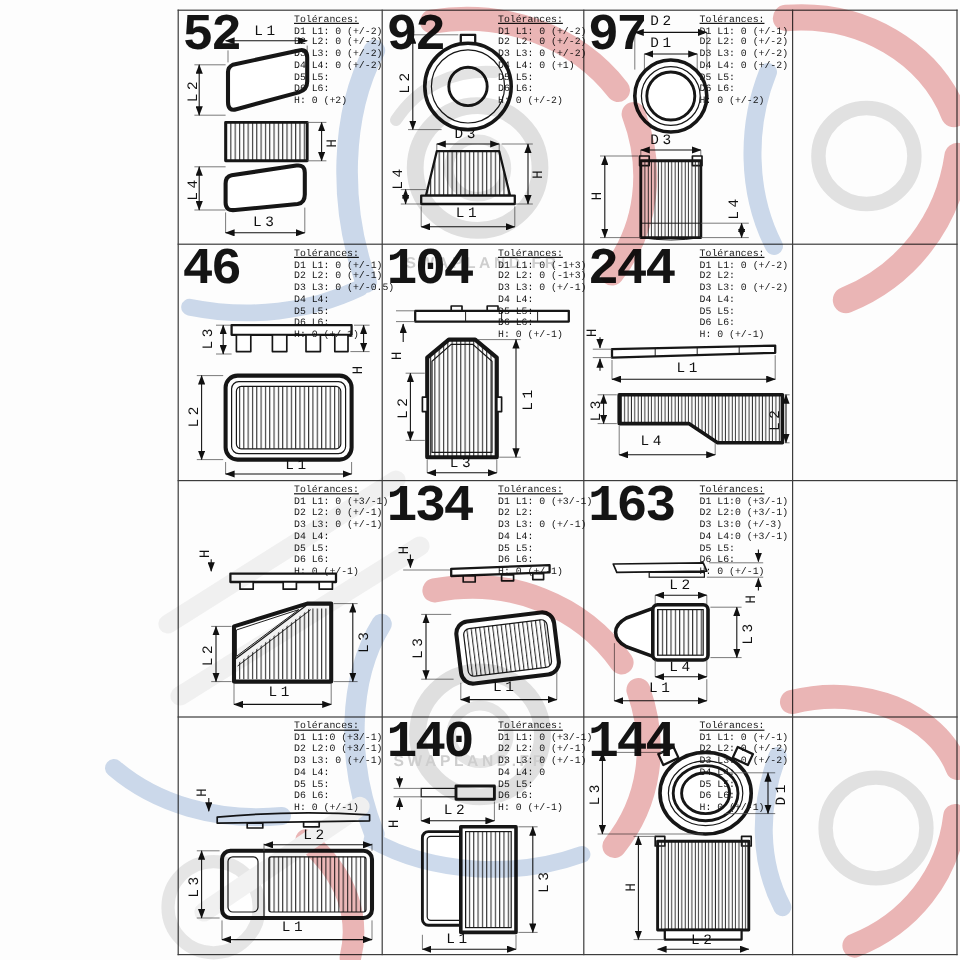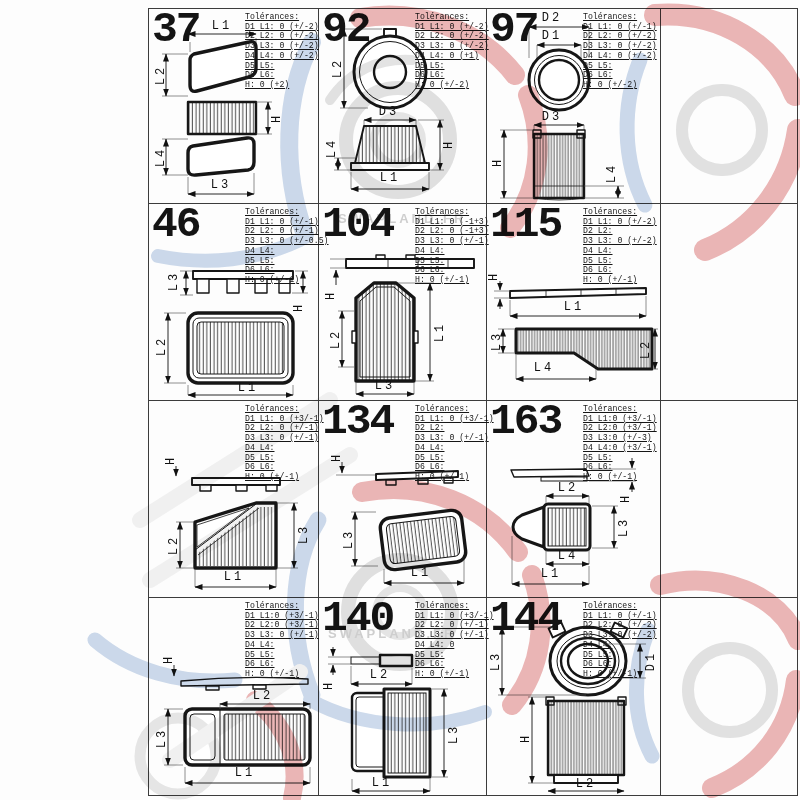--- a/index.html
+++ b/index.html
@@ -8,21 +8,21 @@
   
   .hline,.vline{position:absolute;background:#3c3c3c;}
   .hline{height:1px;left:148px;width:650px;}
   .vline{width:1px;top:8px;height:788px;}
   
   .cell{position:absolute;z-index:2;}
   .cell svg.draw{position:absolute;left:0;top:0;}
   .num{position:absolute;top:2px;left:4px;font:bold 43px "Liberation Mono",monospace;
        line-height:40px;color:#141414;letter-spacing:-2px;}
   .tol{position:absolute;top:4px;left:97px;width:78px;font-size:8.2px;line-height:9.7px;
-       color:#161616;white-space:nowrap;font-family:"Liberation Mono",monospace;text-decoration:underline;}
+       color:#161616;white-space:nowrap;font-family:"Liberation Mono",monospace;}
   .tolh{text-decoration:underline;}
   
   .s35{fill:#fff;stroke:#161616;stroke-width:3.4;stroke-linejoin:round;}
   .s3{fill:#fff;stroke:#161616;stroke-width:3;stroke-linejoin:round;}
   .s25{fill:#fff;stroke:#161616;stroke-width:2.4;stroke-linejoin:round;}
   .s2{fill:#fff;stroke:#161616;stroke-width:1.9;stroke-linejoin:round;}
   .s15{fill:#fff;stroke:#161616;stroke-width:1.4;stroke-linejoin:round;}
   .s1{fill:none;stroke:#161616;stroke-width:1;}
   .thin{fill:none;stroke:#161616;stroke-width:.8;}
   .fpv{fill:url(#pv);}
@@ -129,21 +129,21 @@
     <path class="s35" stroke-width="4.5" d="M45,138 Q40,139 40,145 L40,161 Q40,168 48,167 L100,162 Q106,161 106,154 L106,136 Q106,129 99,130 L45,138 Z"></path>
     <line class="ext" x1="40" y1="131" x2="14" y2="131"></line>
       <line class="ext" x1="40" y1="167" x2="14" y2="167"></line>
     <line class="dl" x1="18" y1="131" x2="18" y2="167"></line>
     <text class="dim" transform="rotate(-90 12 149)" x="12" y="153">L4</text>
     <text class="dim" x="73" y="180">L3</text>
     <line class="ext" x1="40" y1="169" x2="40" y2="186"></line>
       <line class="ext" x1="106" y1="165" x2="106" y2="186"></line>
     <line class="dl" x1="40" y1="186" x2="106" y2="186"></line>
   </svg>
-  <div class="num">37</div>
+  <div class="num">52</div>
   <div class="tol">
     <div class="tolh">Tolérances:</div>
     <div>D1 L1: 0 (+/-2)</div>
     <div>D2 L2: 0 (+/-2)</div>
     <div>D3 L3: 0 (+/-2)</div>
     <div>D4 L4: 0 (+/-2)</div>
     <div>D5 L5:</div>
     <div>D6 L6:</div>
     <div>H: 0 (+2)</div>
   </div>
@@ -339,21 +339,21 @@
     <text class="dim" transform="rotate(-90 10 138)" x="10" y="142">L3</text>
     <text class="dim" x="58" y="168">L4</text>
     <line class="ext" x1="30" y1="152" x2="30" y2="176"></line>
       <line class="ext" x1="110" y1="166" x2="110" y2="176"></line>
     <line class="dl" x1="30" y1="176" x2="110" y2="176"></line>
     <line class="ext" x1="168" y1="126" x2="172" y2="126"></line>
       <line class="ext" x1="168" y1="166" x2="172" y2="166"></line>
     <line class="dl" x1="169" y1="126" x2="169" y2="166"></line>
     <text class="dim" transform="rotate(-90 159 146)" x="159" y="150">L2</text>
   </svg>
-  <div class="num">115</div>
+  <div class="num">244</div>
   <div class="tol">
     <div class="tolh">Tolérances:</div>
     <div>D1 L1: 0 (+/-2)</div>
     <div>D2 L2:</div>
     <div>D3 L3: 0 (+/-2)</div>
     <div>D4 L4:</div>
     <div>D5 L5:</div>
     <div>D6 L6:</div>
     <div>H: 0 (+/-1)</div>
   </div>

